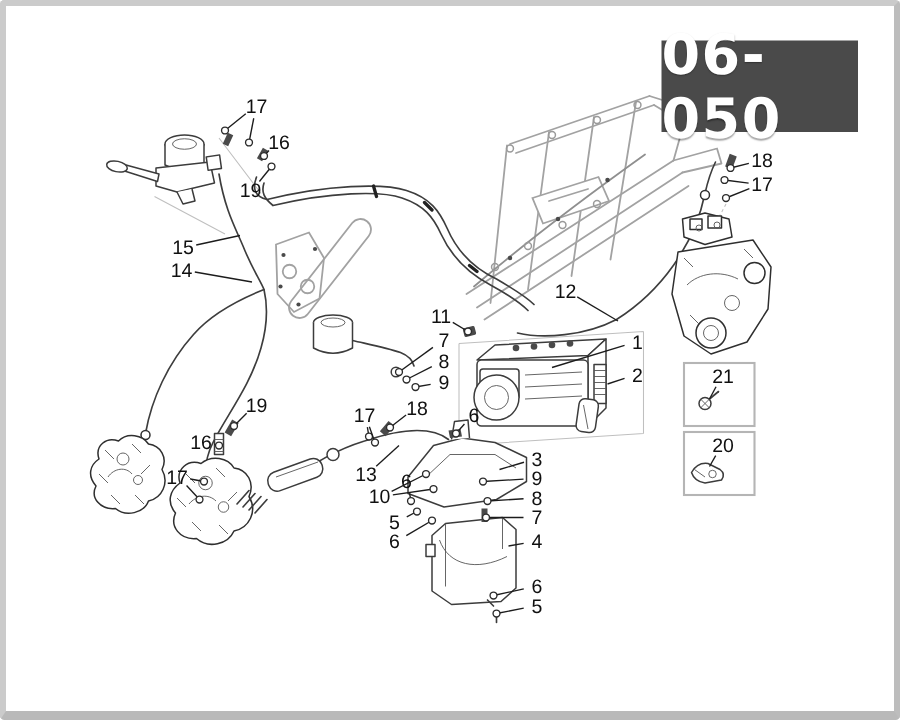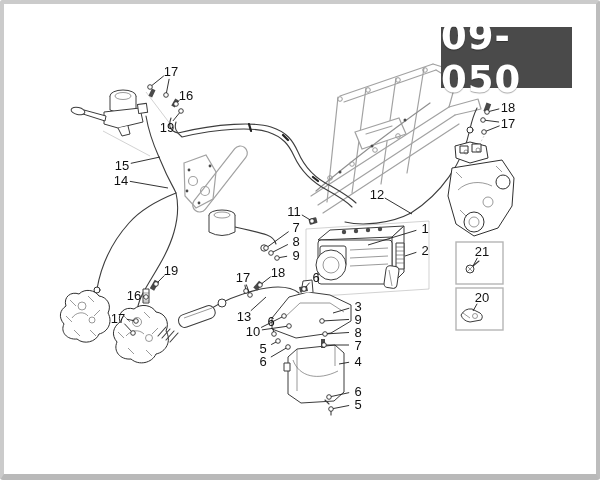--- a/index.html
+++ b/index.html
@@ -23,21 +23,21 @@
   .leader{stroke:#1c1c1c;stroke-width:.9}
   .dot{fill:#fff;stroke:#2b2b2b;stroke-width:.9}
   .callout{font:13px "Liberation Sans",sans-serif;fill:#101010;text-anchor:middle}
 </style>
 </head>
 <body>
 
 <div class="stage">
   <div class="frame"></div>
 
-  <div class="badge" style="background: rgb(74, 74, 74); color: rgb(255, 255, 255);">09-050</div>
+  <div class="badge" style="background: rgb(74, 74, 74); color: rgb(255, 255, 255);">06-050</div>
 
   <svg class="art" width="600" height="480" viewBox="0 0 600 480">
 
     <g class="s-constr">
       <path d="M306,229 L429,221 M306,297 L429,289 M306,229 L306,297 M429,221 L429,289"></path>
       <path d="M103,131 L150,156 M146,92 L174,129"></path>
       <path d="M484,136 L476,151" stroke-dasharray="2,2"></path>
     </g>
 
     <g>

